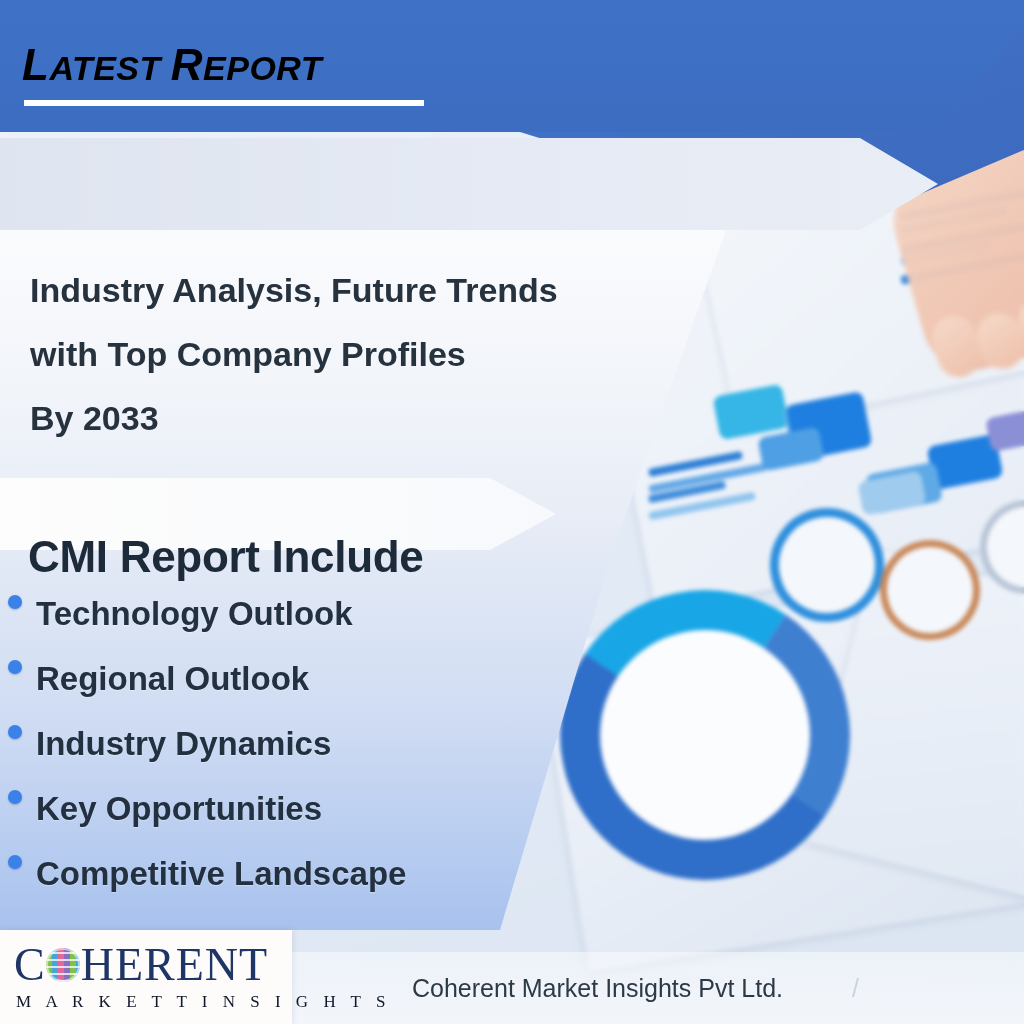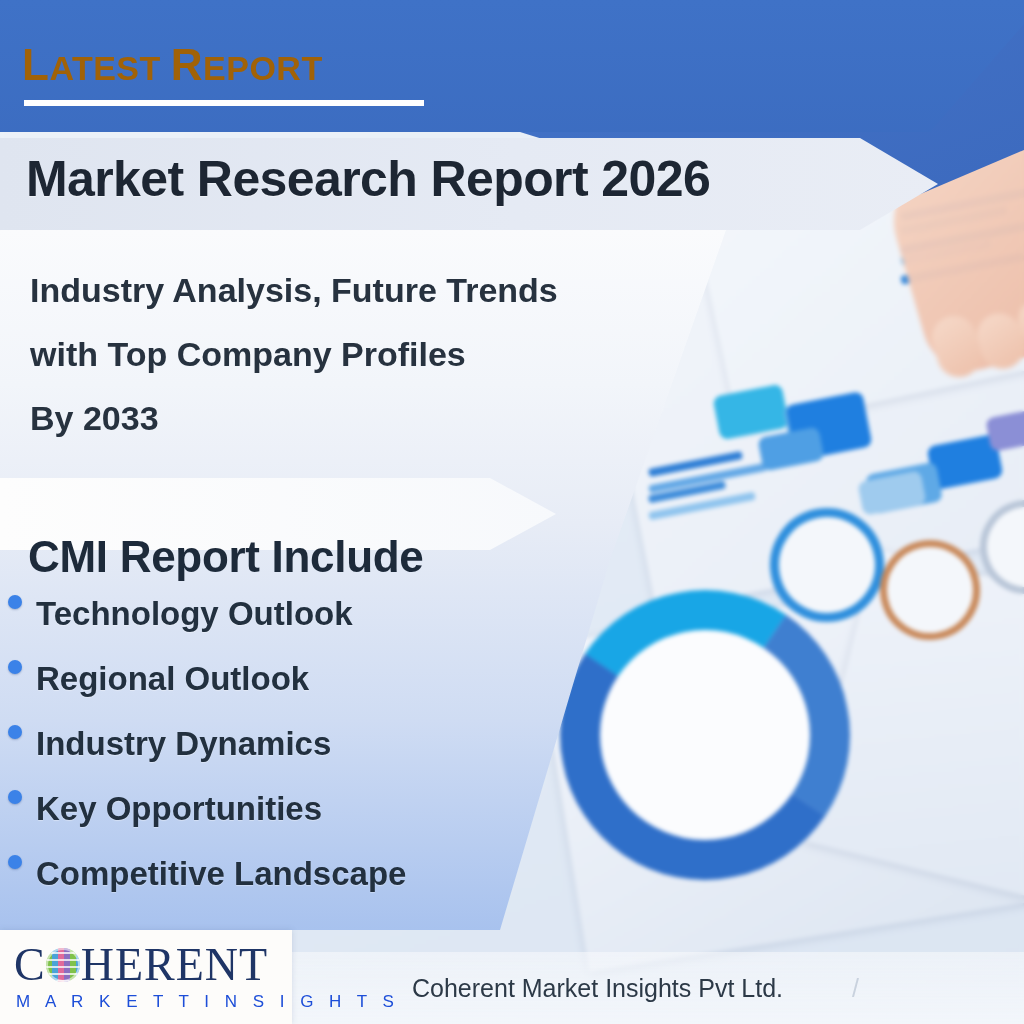--- a/index.html
+++ b/index.html
@@ -35,21 +35,21 @@
 
   
   .headband{position:absolute;left:0;top:0;width:1024px;height:230px;
     background:linear-gradient(180deg,#3f72c7 0%,#3a69bd 100%);
     clip-path:polygon(0 0, 1024px 0, 1024px 24px, 930px 132px, 0 132px);
   }
   .headband2{position:absolute;left:520px;top:0;width:504px;height:300px;
     background:linear-gradient(160deg,#4474c9,#3a67bb);
     clip-path:polygon(0 0,504px 0,504px 150px,316px 230px,0 132px);
   }
-  .latest{position:absolute;left:22px;top:40px;color:#a16207;font-weight:bold;letter-spacing:.5px;white-space:nowrap;}
+  .latest{position:absolute;left:22px;top:40px;color:#000000;font-weight:bold;letter-spacing:.5px;white-space:nowrap;font-style:italic;}
   .latest .big{font-size:44px;}
   .latest .sm{font-size:34px;}
   .latest-underline{position:absolute;left:24px;top:100px;width:400px;height:6px;background:#ffffff;}
 
   
   .titleband{position:absolute;left:0;top:138px;width:940px;height:92px;
     background:linear-gradient(90deg,#dfe5f0 0%,#e5eaf4 55%,#e9edf5 100%);
     clip-path:polygon(0 0, 860px 0, 938px 46px, 860px 92px, 0 92px);
     box-shadow:0 2px 6px rgba(70,95,140,.14);
   }
@@ -88,22 +88,22 @@
   .logorow{position:absolute;left:14px;top:942px;display:flex;align-items:center;}
   .logo-c{font-family:"Liberation Serif", serif;font-size:46px;color:#1f3566;line-height:1;}
   .globe{width:34px;height:34px;border-radius:50%;margin:0 1px;position:relative;overflow:hidden;
     background:
       repeating-linear-gradient(90deg,#7fc24a 0 6px,#4aa3d8 6px 12px,#e06a9a 12px 18px,#8a6ec0 18px 24px),
       #ffffff;
     box-shadow:inset 0 0 0 2px rgba(255,255,255,.55);}
   .globe:after{content:"";position:absolute;inset:0;
     background:repeating-linear-gradient(0deg,rgba(255,255,255,.75) 0 2px,rgba(255,255,255,0) 2px 7px);}
   .logo-rest{font-family:"Liberation Serif", serif;font-size:46px;color:#1f3566;line-height:1;letter-spacing:1px;}
-  .logo-sub{position:absolute;left:16px;top:992px;font-size:17px;color:#1d4ed8;letter-spacing:5.5px;
-    font-family:Liberation Sans, sans-serif;white-space:nowrap;}
+  .logo-sub{position:absolute;left:16px;top:992px;font-size:17px;color:#0f172a;letter-spacing:5.5px;
+    font-family:Liberation Serif, serif;white-space:nowrap;}
 
   
   .capstrip{position:absolute;left:0;top:952px;width:1024px;height:72px;
     background:linear-gradient(180deg,rgba(250,251,253,.55),rgba(244,247,251,.92));}
   .caption{position:absolute;left:412px;top:974px;font-size:25px;color:#2c3947;white-space:nowrap;}
   .caption-faint{position:absolute;left:852px;top:974px;font-size:25px;color:#c9d2de;white-space:nowrap;}
 </style>
 </head>
 <body>
 
@@ -156,21 +156,20 @@
 
   <div class="headband2"></div>
   <div class="headband"></div>
 
   <div class="latest">
     <span class="big">L</span><span class="sm">ATEST </span><span class="big">R</span><span class="sm">EPORT</span>
   </div>
   <div class="latest-underline"></div>
 
   <div class="titleband"></div>
-  <div class="title">Market Research Report 2026</div>
 
   <div class="wedge"></div>
 
   <div class="subtitle">
     <div>Industry Analysis, Future Trends</div>
     <div>with Top Company Profiles</div>
     <div>By 2033</div>
   </div>
 
   <div class="cmiband"></div>

